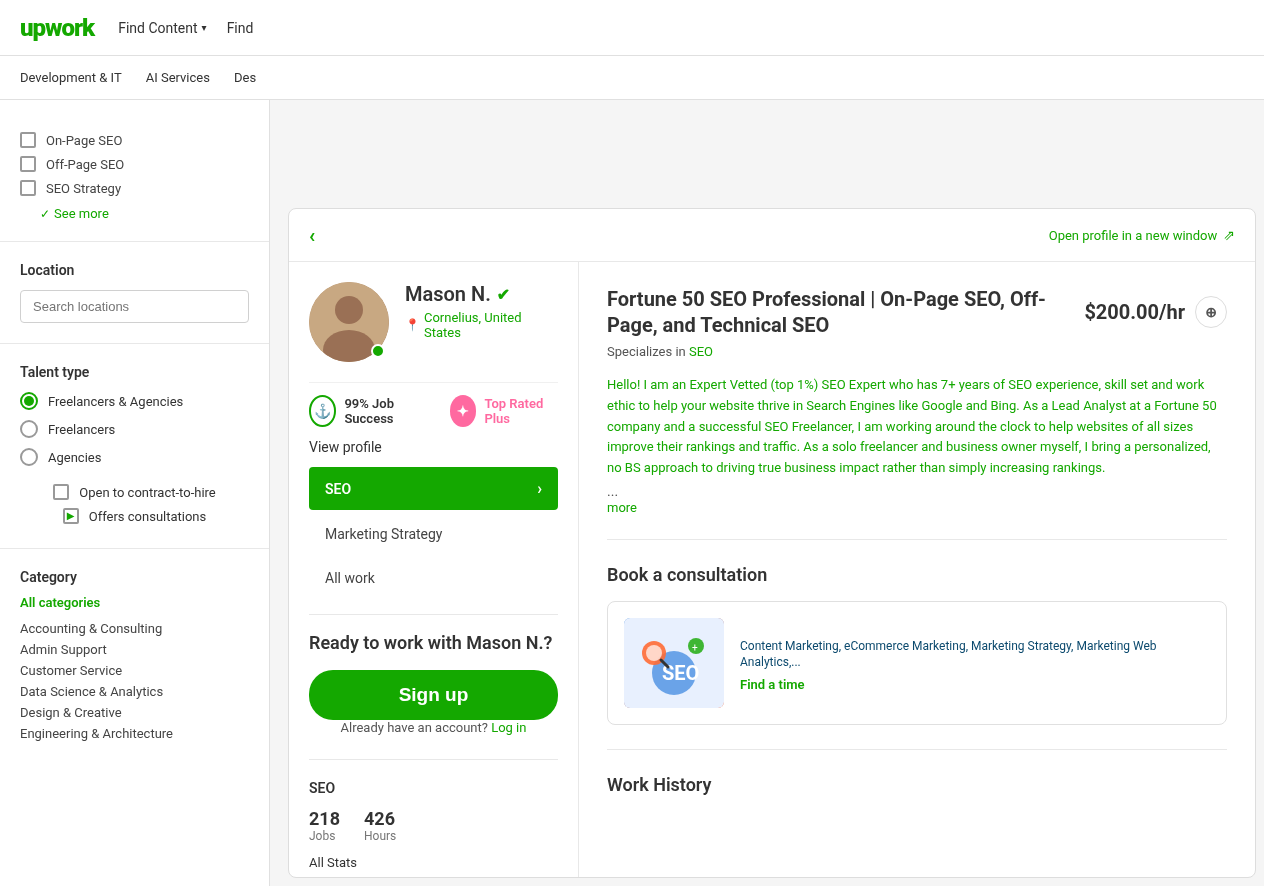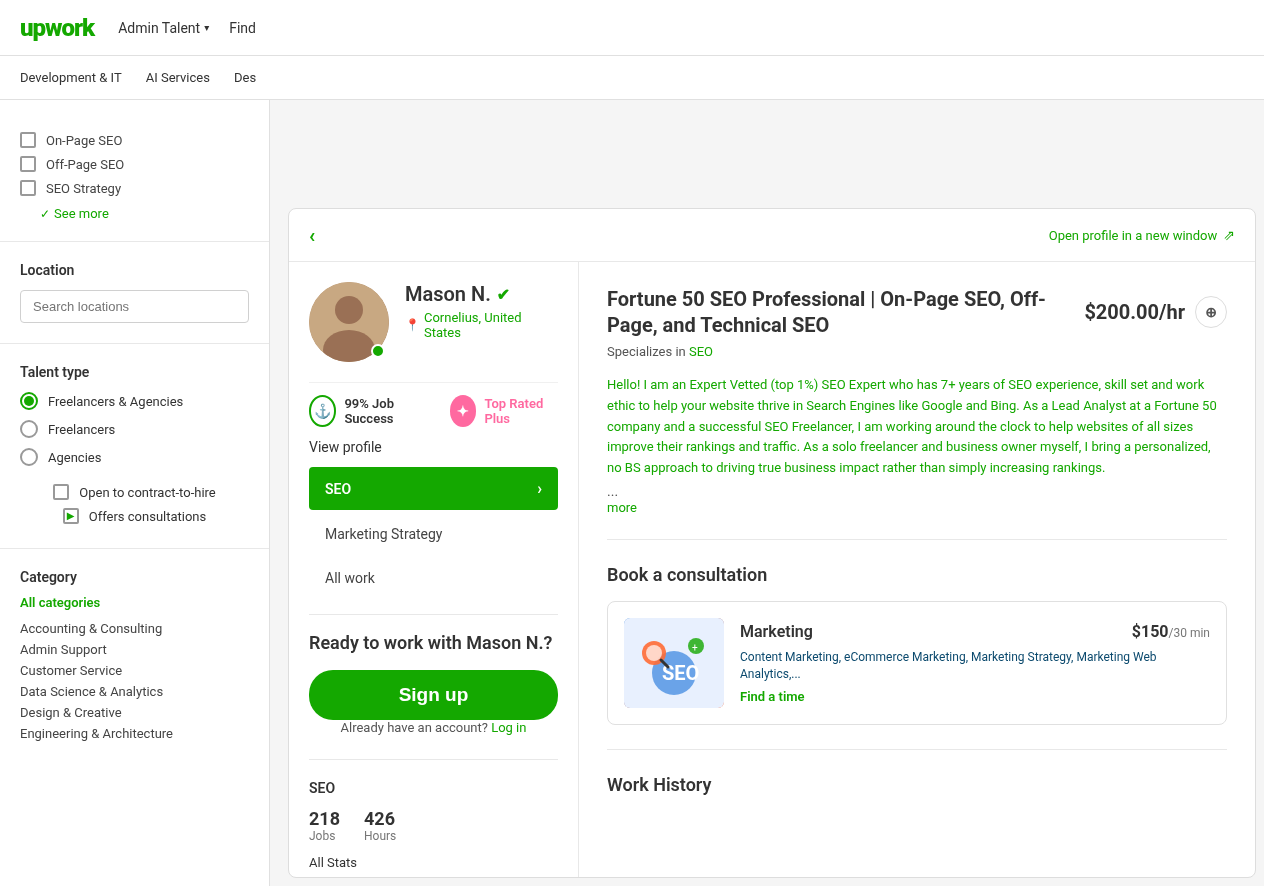--- a/index.html
+++ b/index.html
@@ -295,21 +295,21 @@
     ::-webkit-scrollbar-track { background: #f1f1f1; }
     ::-webkit-scrollbar-thumb { background: #ccc; border-radius: 3px; }
   </style>
 </head>
 <body>
 
 <nav class="top-nav">
   <div class="nav-logo">upwork</div>
   <div class="nav-links">
     <div class="nav-link">
-      <span>Admin Talent</span>
+      <span>Find Content</span>
       <span class="chevron">▾</span>
     </div>
     <div class="nav-link">
       <span>Find</span>
     </div>
   </div>
 </nav>
 
 <div class="cat-bar">
   <span>Development &amp; IT</span>
@@ -515,26 +515,20 @@
               <circle cx="50" cy="55" r="22" fill="#4a90e2" opacity="0.8"></circle>
               <text x="38" y="62" font-size="20" font-weight="bold" fill="white">SEO</text>
               <circle cx="30" cy="35" r="12" fill="#ff6b35" opacity="0.9"></circle>
               <circle cx="30" cy="35" r="8" fill="white" opacity="0.7"></circle>
               <line x1="37" y1="42" x2="44" y2="49" stroke="#333" stroke-width="3" stroke-linecap="round"></line>
               <circle cx="72" cy="28" r="8" fill="#14a800" opacity="0.8"></circle>
               <text x="68" y="33" font-size="10" fill="white">+</text>
             </svg>
           </div>
           <div class="consultation-info">
-            <div style="display: flex; justify-content: space-between; align-items: flex-start;">
-              <div class="consultation-name">Marketing</div>
-              <div class="consultation-price">
-                <span>$150</span><span class="price-duration">/30 min</span>
-              </div>
-            </div>
             <div class="consultation-tags">Content Marketing, eCommerce Marketing, Marketing Strategy, Marketing Web Analytics,...</div>
             <div class="find-time">Find a time</div>
           </div>
         </div>
 
         <hr class="section-divider">
 
         <div class="work-history-title">Work History</div>
 
       </div>

